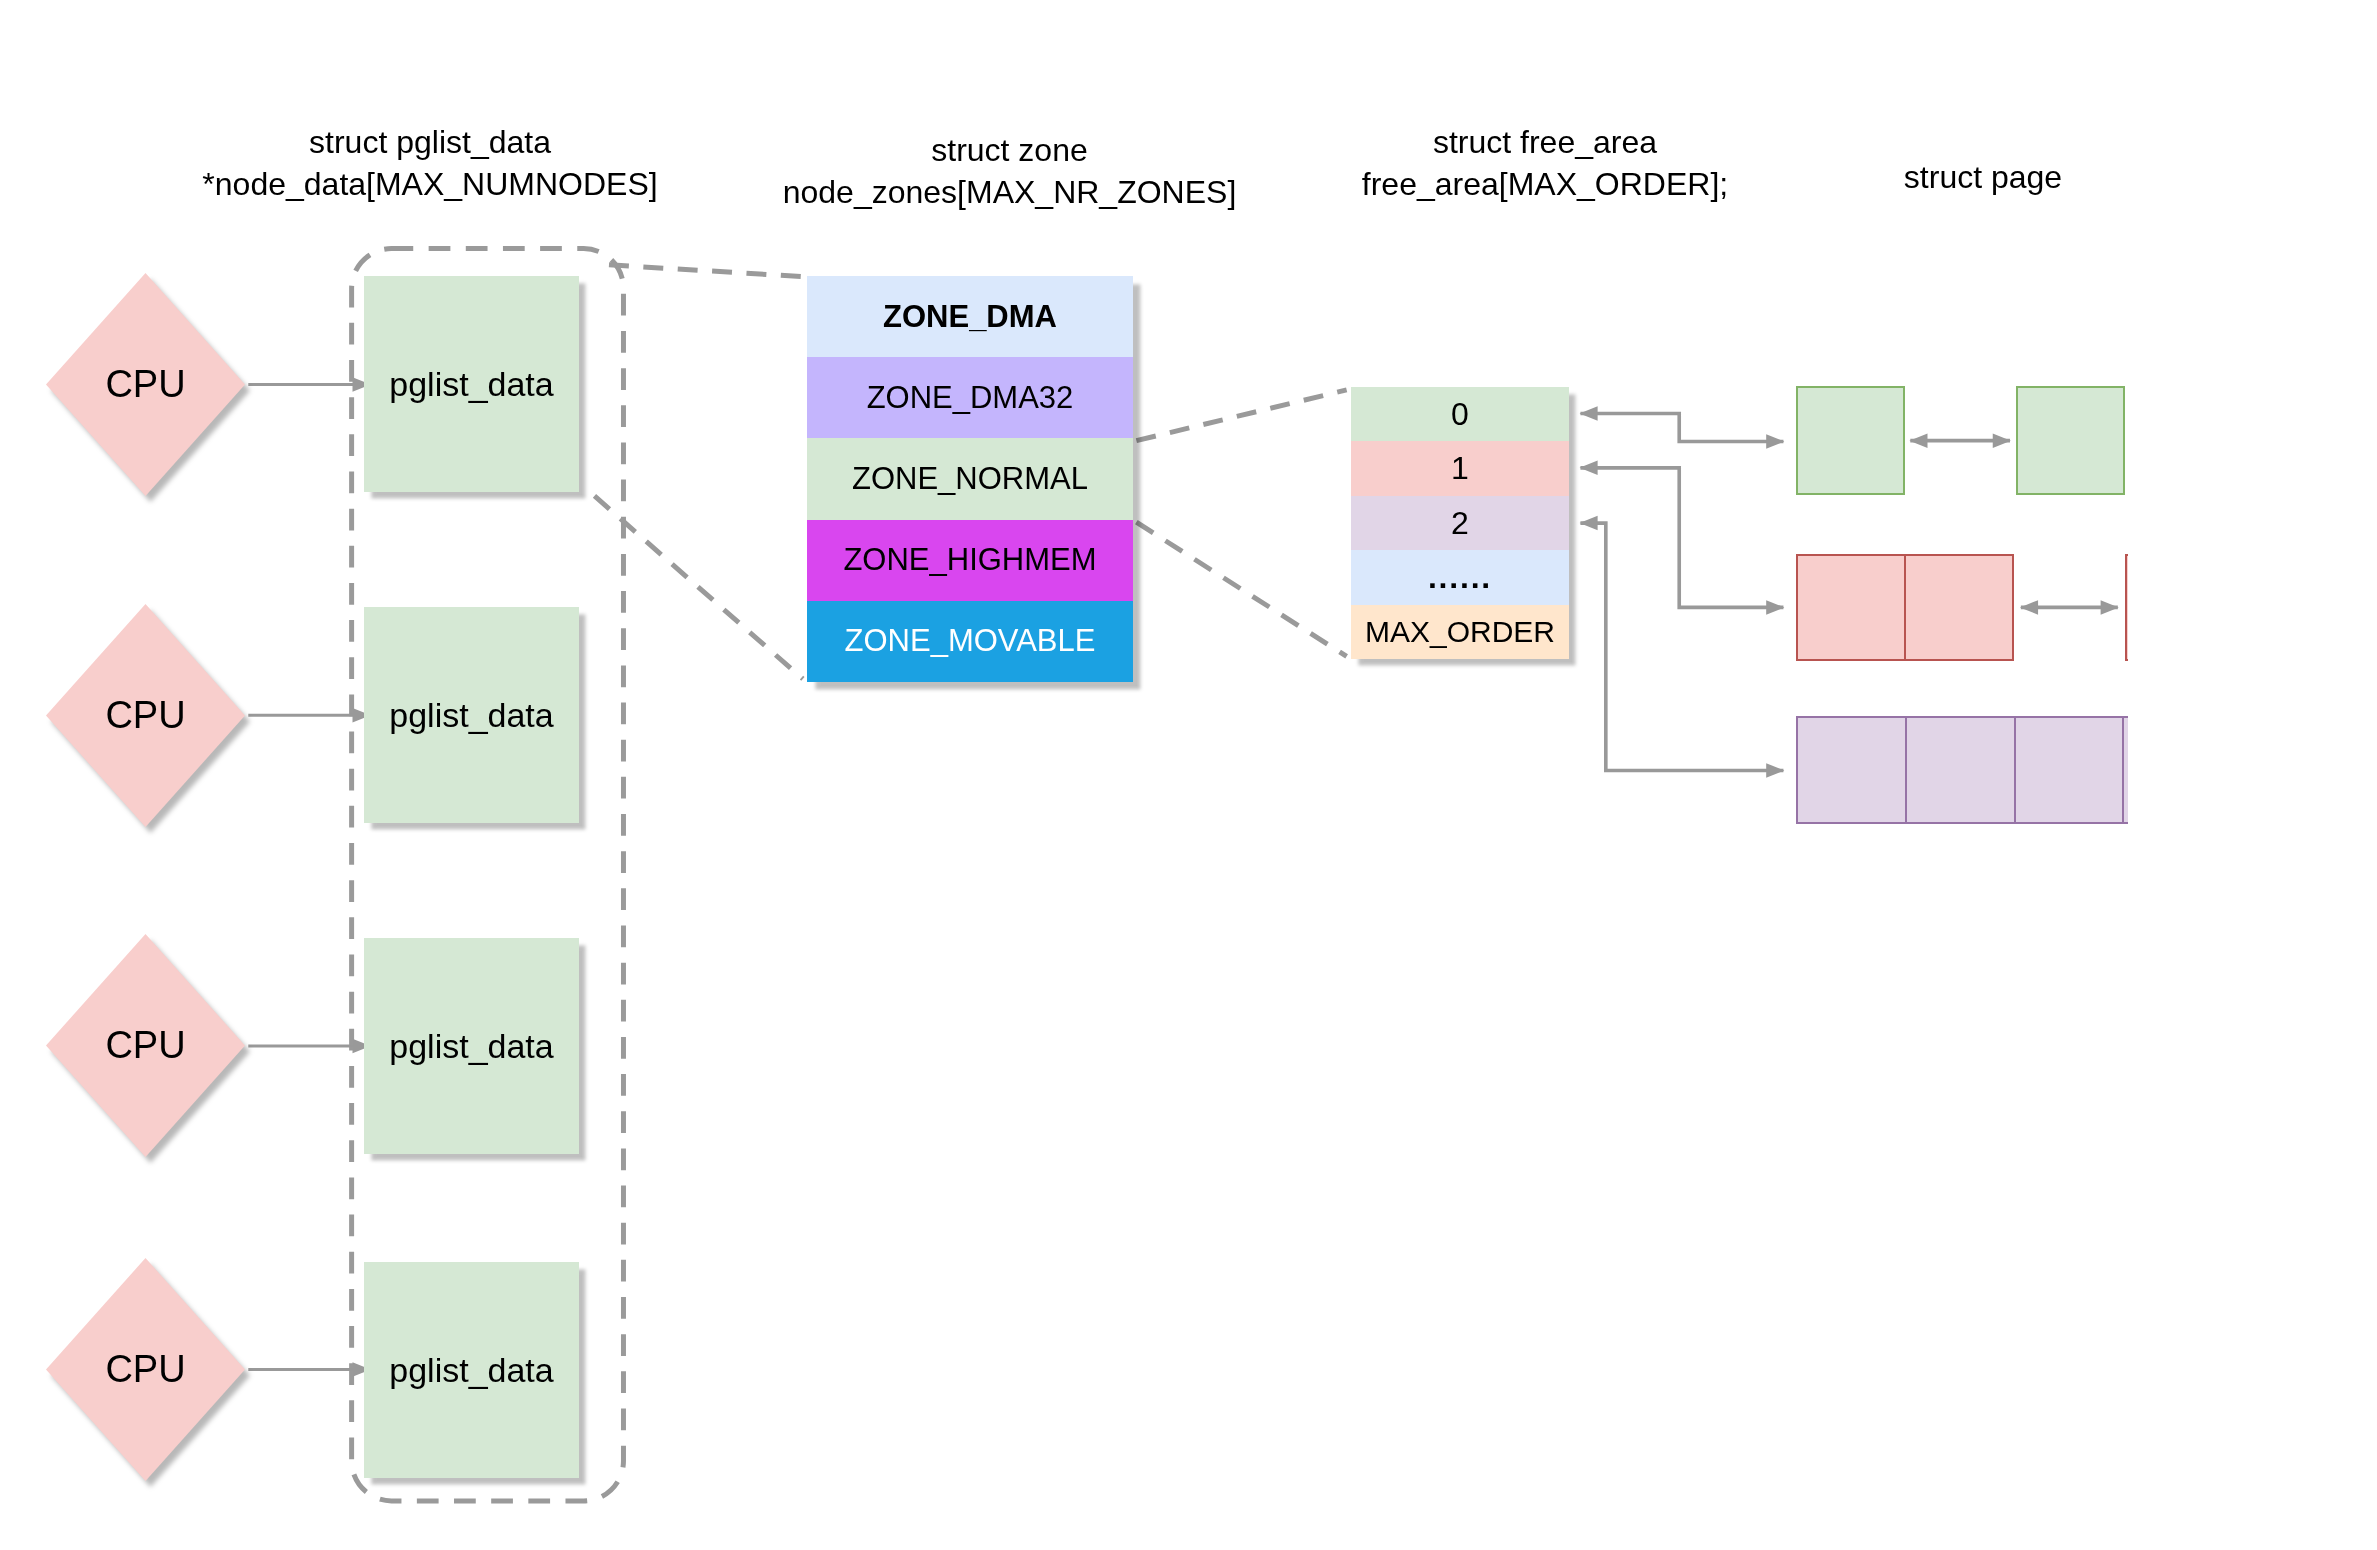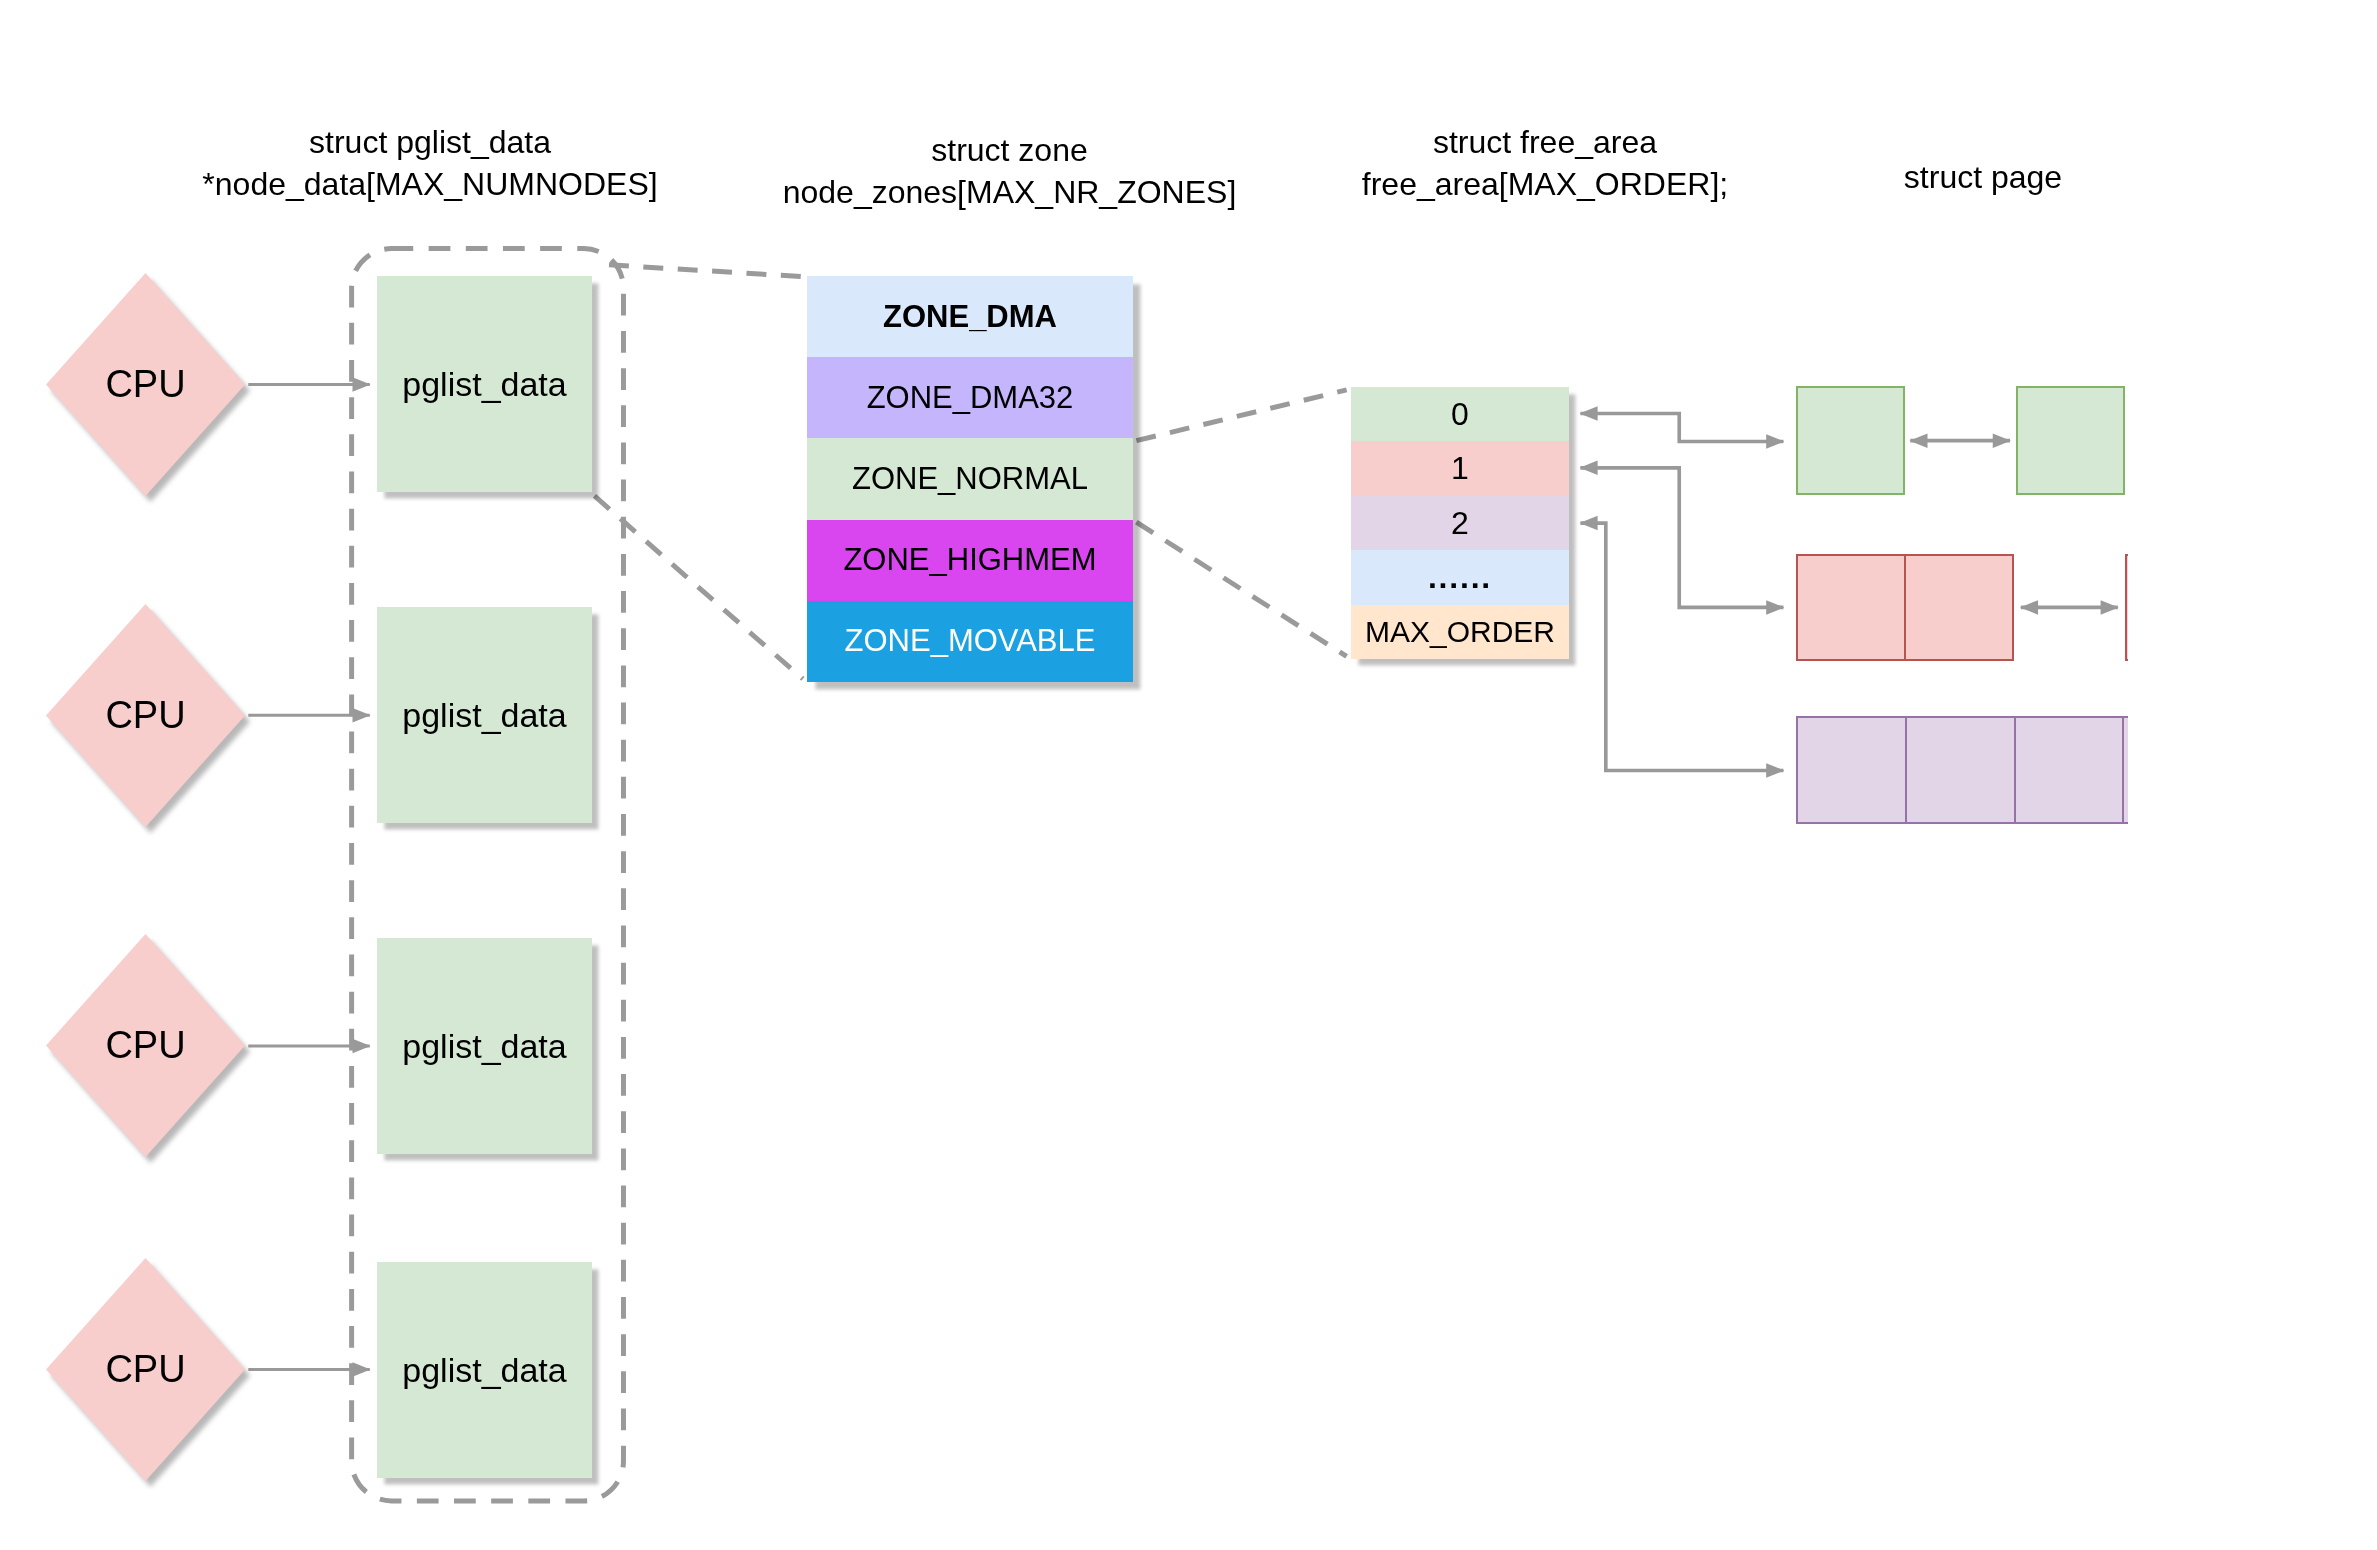--- a/index.html
+++ b/index.html
@@ -26,21 +26,21 @@
     filter:drop-shadow(5.4px 6.3px 2.7px rgba(0,0,0,0.28));
   }
   .diamond{
     width:100%;height:100%;
     clip-path:polygon(50% 0%,100% 50%,50% 100%,0% 50%);
     display:flex;align-items:center;justify-content:center;
     font-size:38px;
   }
   
   .pglist-box{
-    position:absolute;left:377px;width:215px;height:216px;
+    position:absolute;left:364px;width:215px;height:216px;
     display:flex;align-items:center;justify-content:center;
     font-size:34px;
     box-shadow:7.3px 7.3px 3.6px rgba(0,0,0,0.25);
   }
   
   .zone-stack{
     position:absolute;left:807px;top:276px;width:326px;height:406px;
     display:flex;flex-direction:column;
     box-shadow:8.2px 8.2px 3.6px rgba(0,0,0,0.25);
   }

